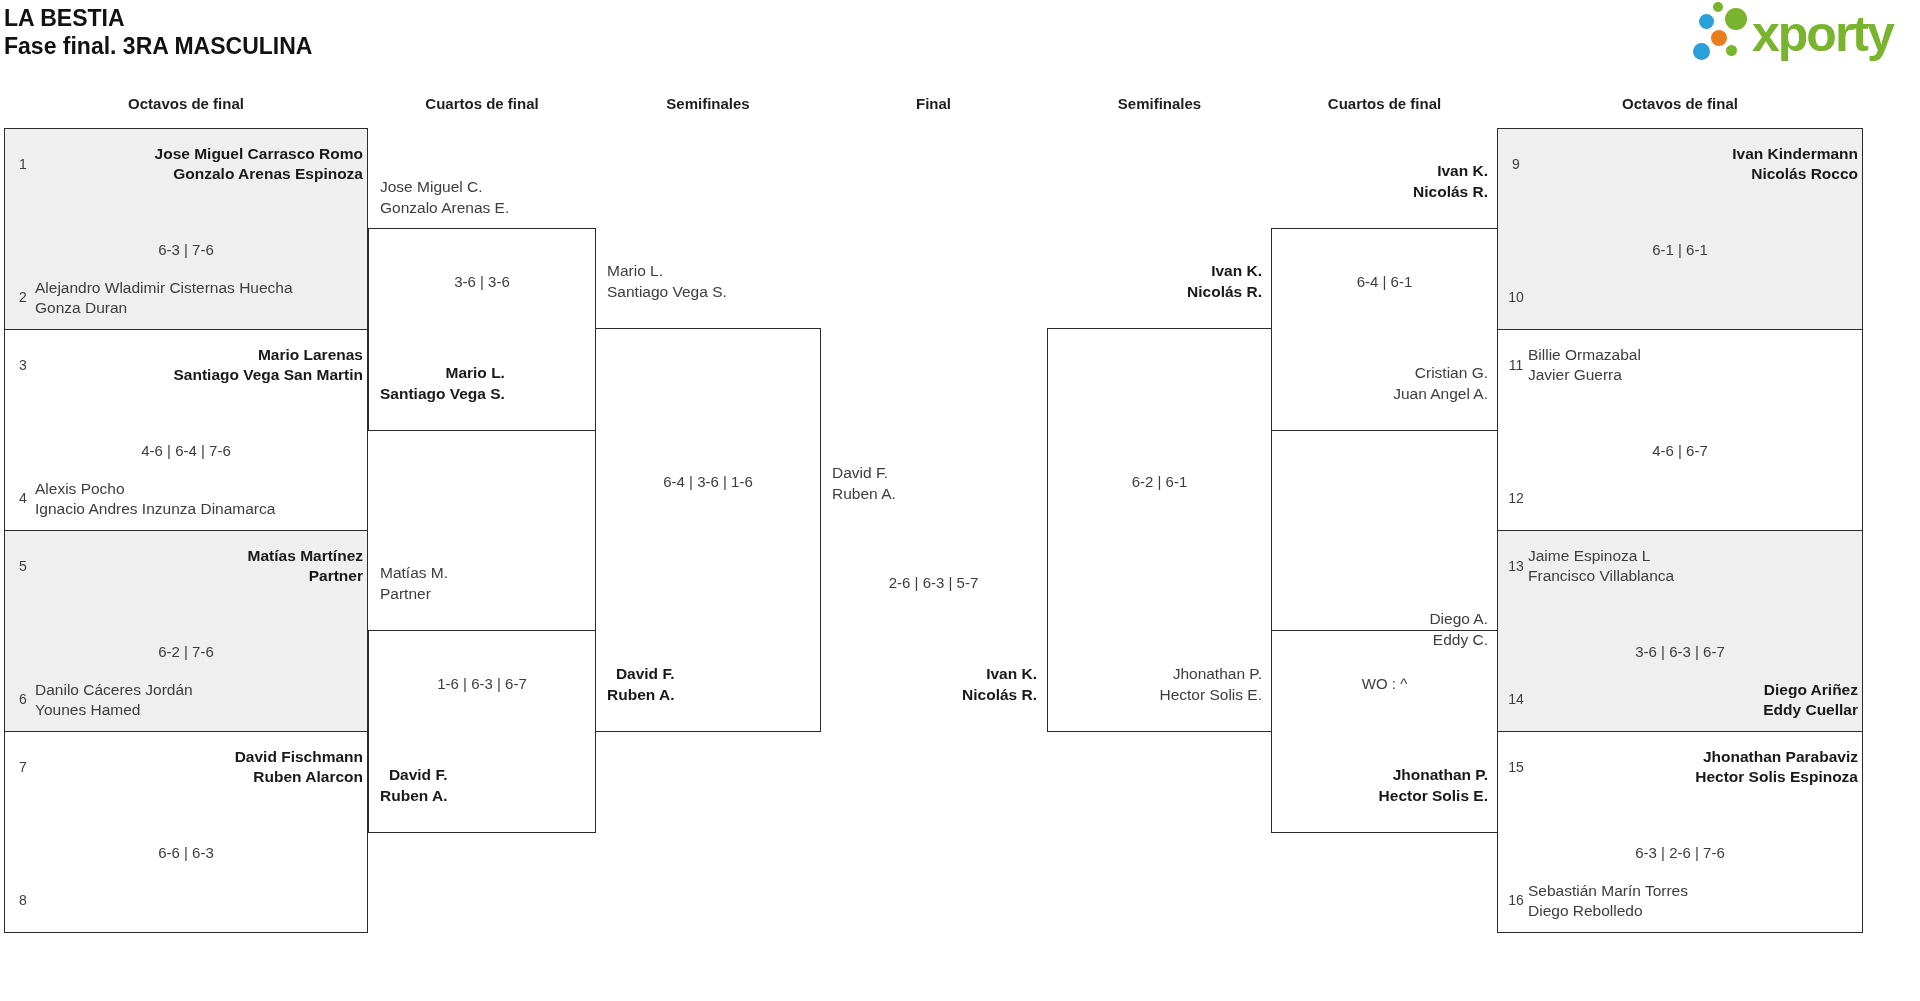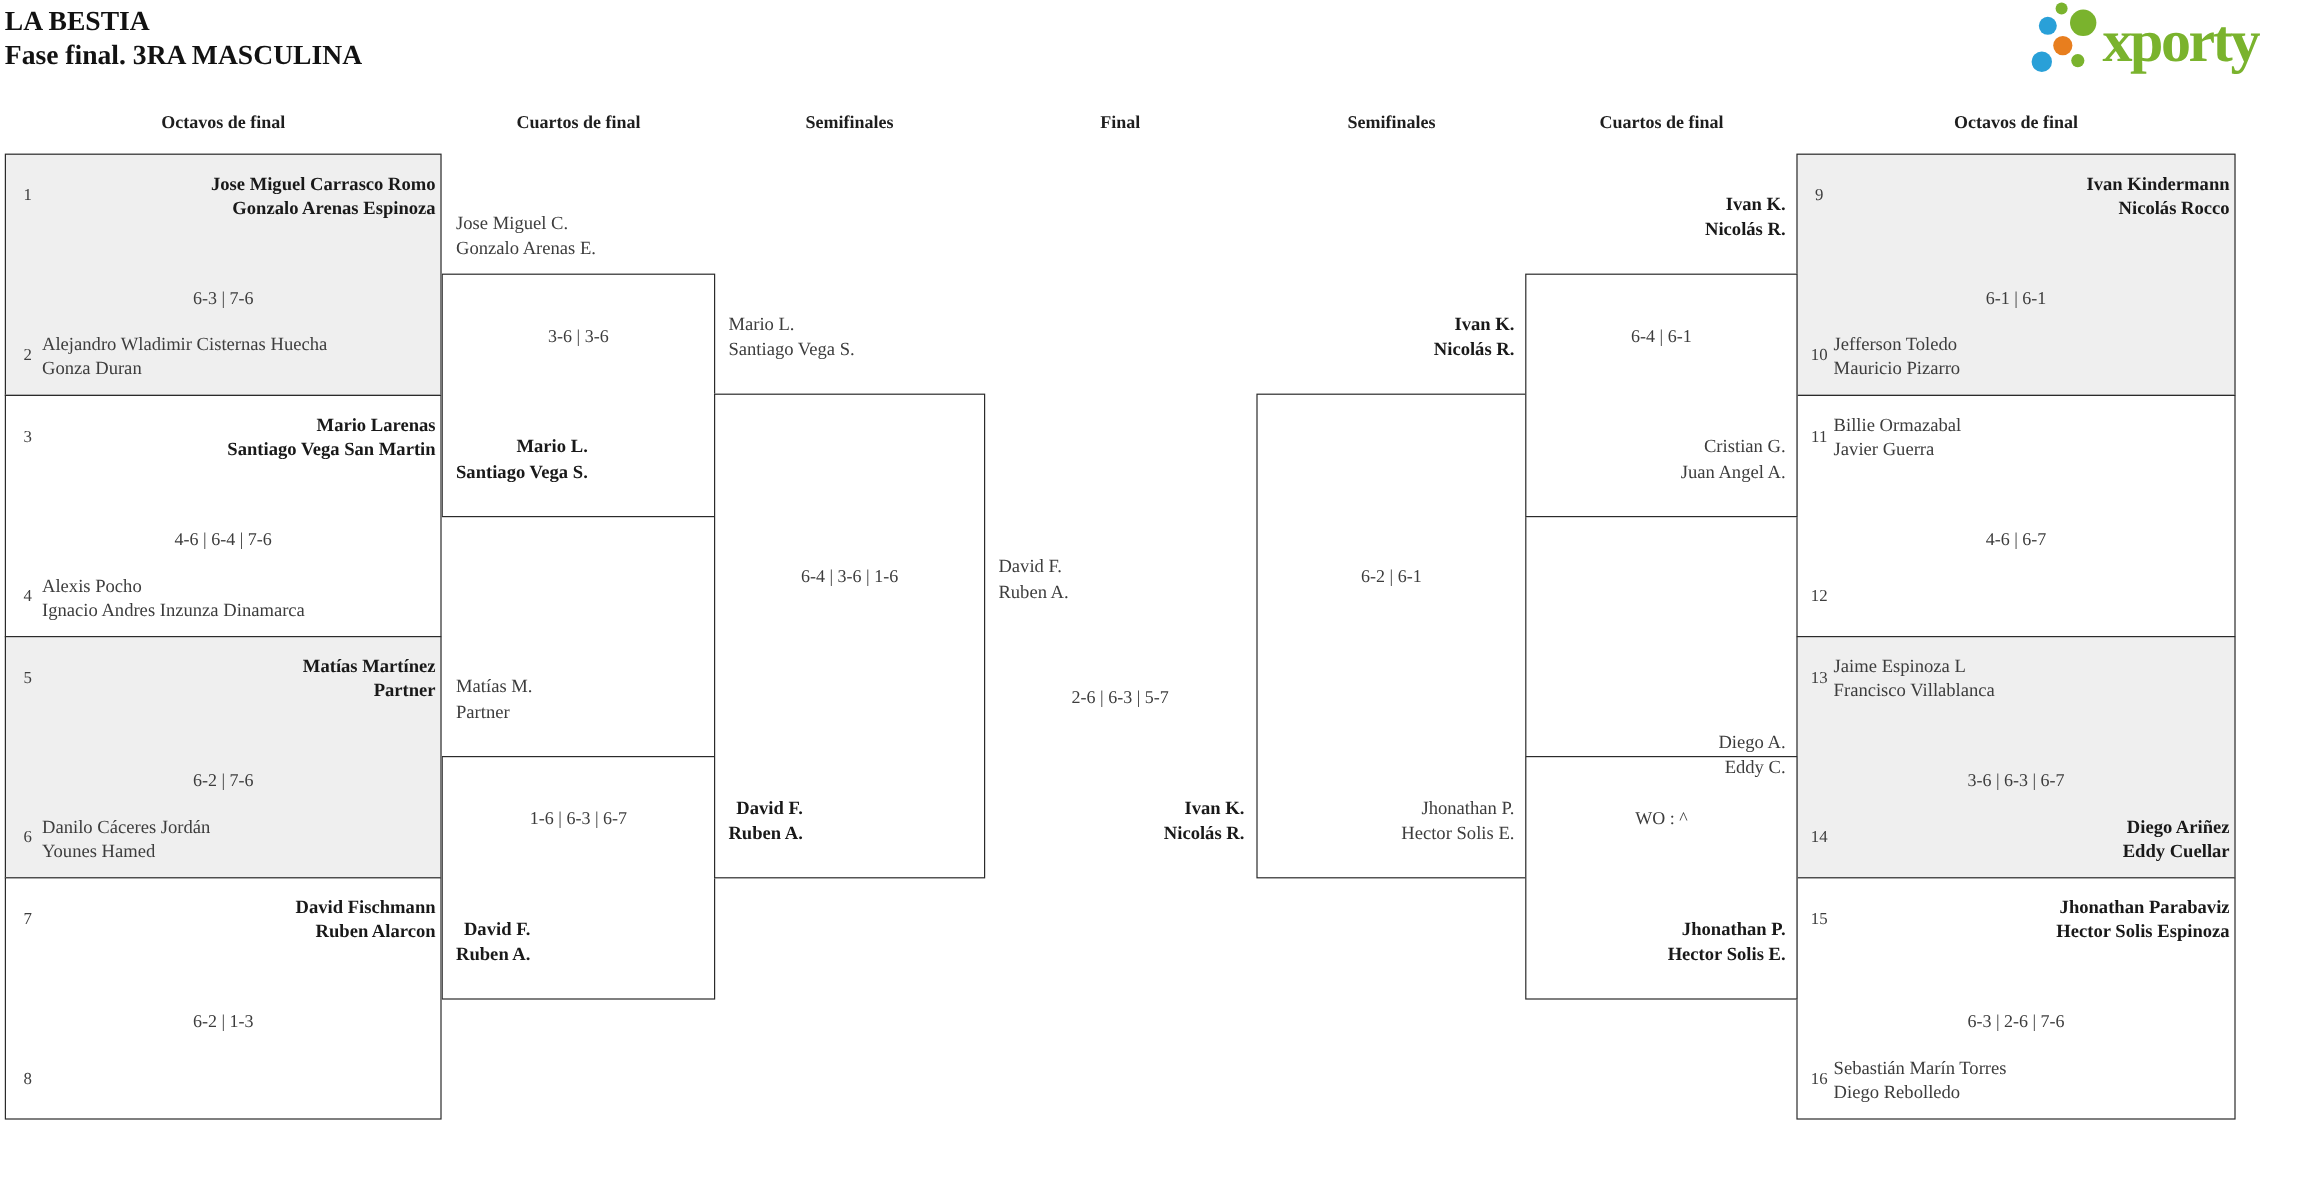--- a/index.html
+++ b/index.html
@@ -1,17 +1,17 @@
 <!DOCTYPE html>
 <html><head>
 <meta charset="utf-8">
 <style>
   html,body{margin:0;padding:0;background:#ffffff;}
   .page{position:relative;width:1920px;height:1001px;background:#fff;overflow:hidden;
-        font-family:Liberation Serif, serif;color:#2e2e2e;}
+        font-family:Liberation Sans, sans-serif;color:#2e2e2e;}
   
   .title{position:absolute;left:4px;top:4px;font-size:23px;font-weight:700;color:#121212;line-height:28px;}
   
   .rh{position:absolute;top:95px;height:20px;font-size:15px;font-weight:700;color:#1e1e1e;text-align:center;}
   
   .box{position:absolute;border:1px solid #2b2b2b;box-sizing:border-box;background:#fff;}
   .box.gray{background:#efefef;}
   .seed{position:absolute;left:6px;width:24px;text-align:center;font-size:14px;color:#3d3d3d;line-height:16px;}
   .seed.sa{top:27px;}
   .seed.sb{top:160px;}
@@ -98,36 +98,32 @@
       <div>Younes Hamed</div>
     </div>
   </div>
 
   <div class="box" style="left:4px;top:731px;width:364px;height:202px;">
     <div class="seed sa">7</div>
     <div class="team ta bold">
       <div>David Fischmann</div>
       <div>Ruben Alarcon</div>
     </div>
-    <div class="mscore">6-2 | 1-3</div>
+    <div class="mscore">6-6 | 6-3</div>
     <div class="seed sb">8</div>
   </div>
 
   <div class="box gray" style="left:1497px;top:128px;width:366px;height:202px;">
     <div class="seed sa">9</div>
     <div class="team ta bold">
       <div>Ivan Kindermann</div>
       <div>Nicolás Rocco</div>
     </div>
     <div class="mscore">6-1 | 6-1</div>
     <div class="seed sb">10</div>
-    <div class="team tb">
-      <div>Jefferson Toledo</div>
-      <div>Mauricio Pizarro</div>
-    </div>
   </div>
 
   <div class="box" style="left:1497px;top:329px;width:366px;height:202px;">
     <div class="seed sa">11</div>
     <div class="team ta">
       <div>Billie Ormazabal</div>
       <div>Javier Guerra</div>
     </div>
     <div class="mscore">4-6 | 6-7</div>
     <div class="seed sb">12</div>

